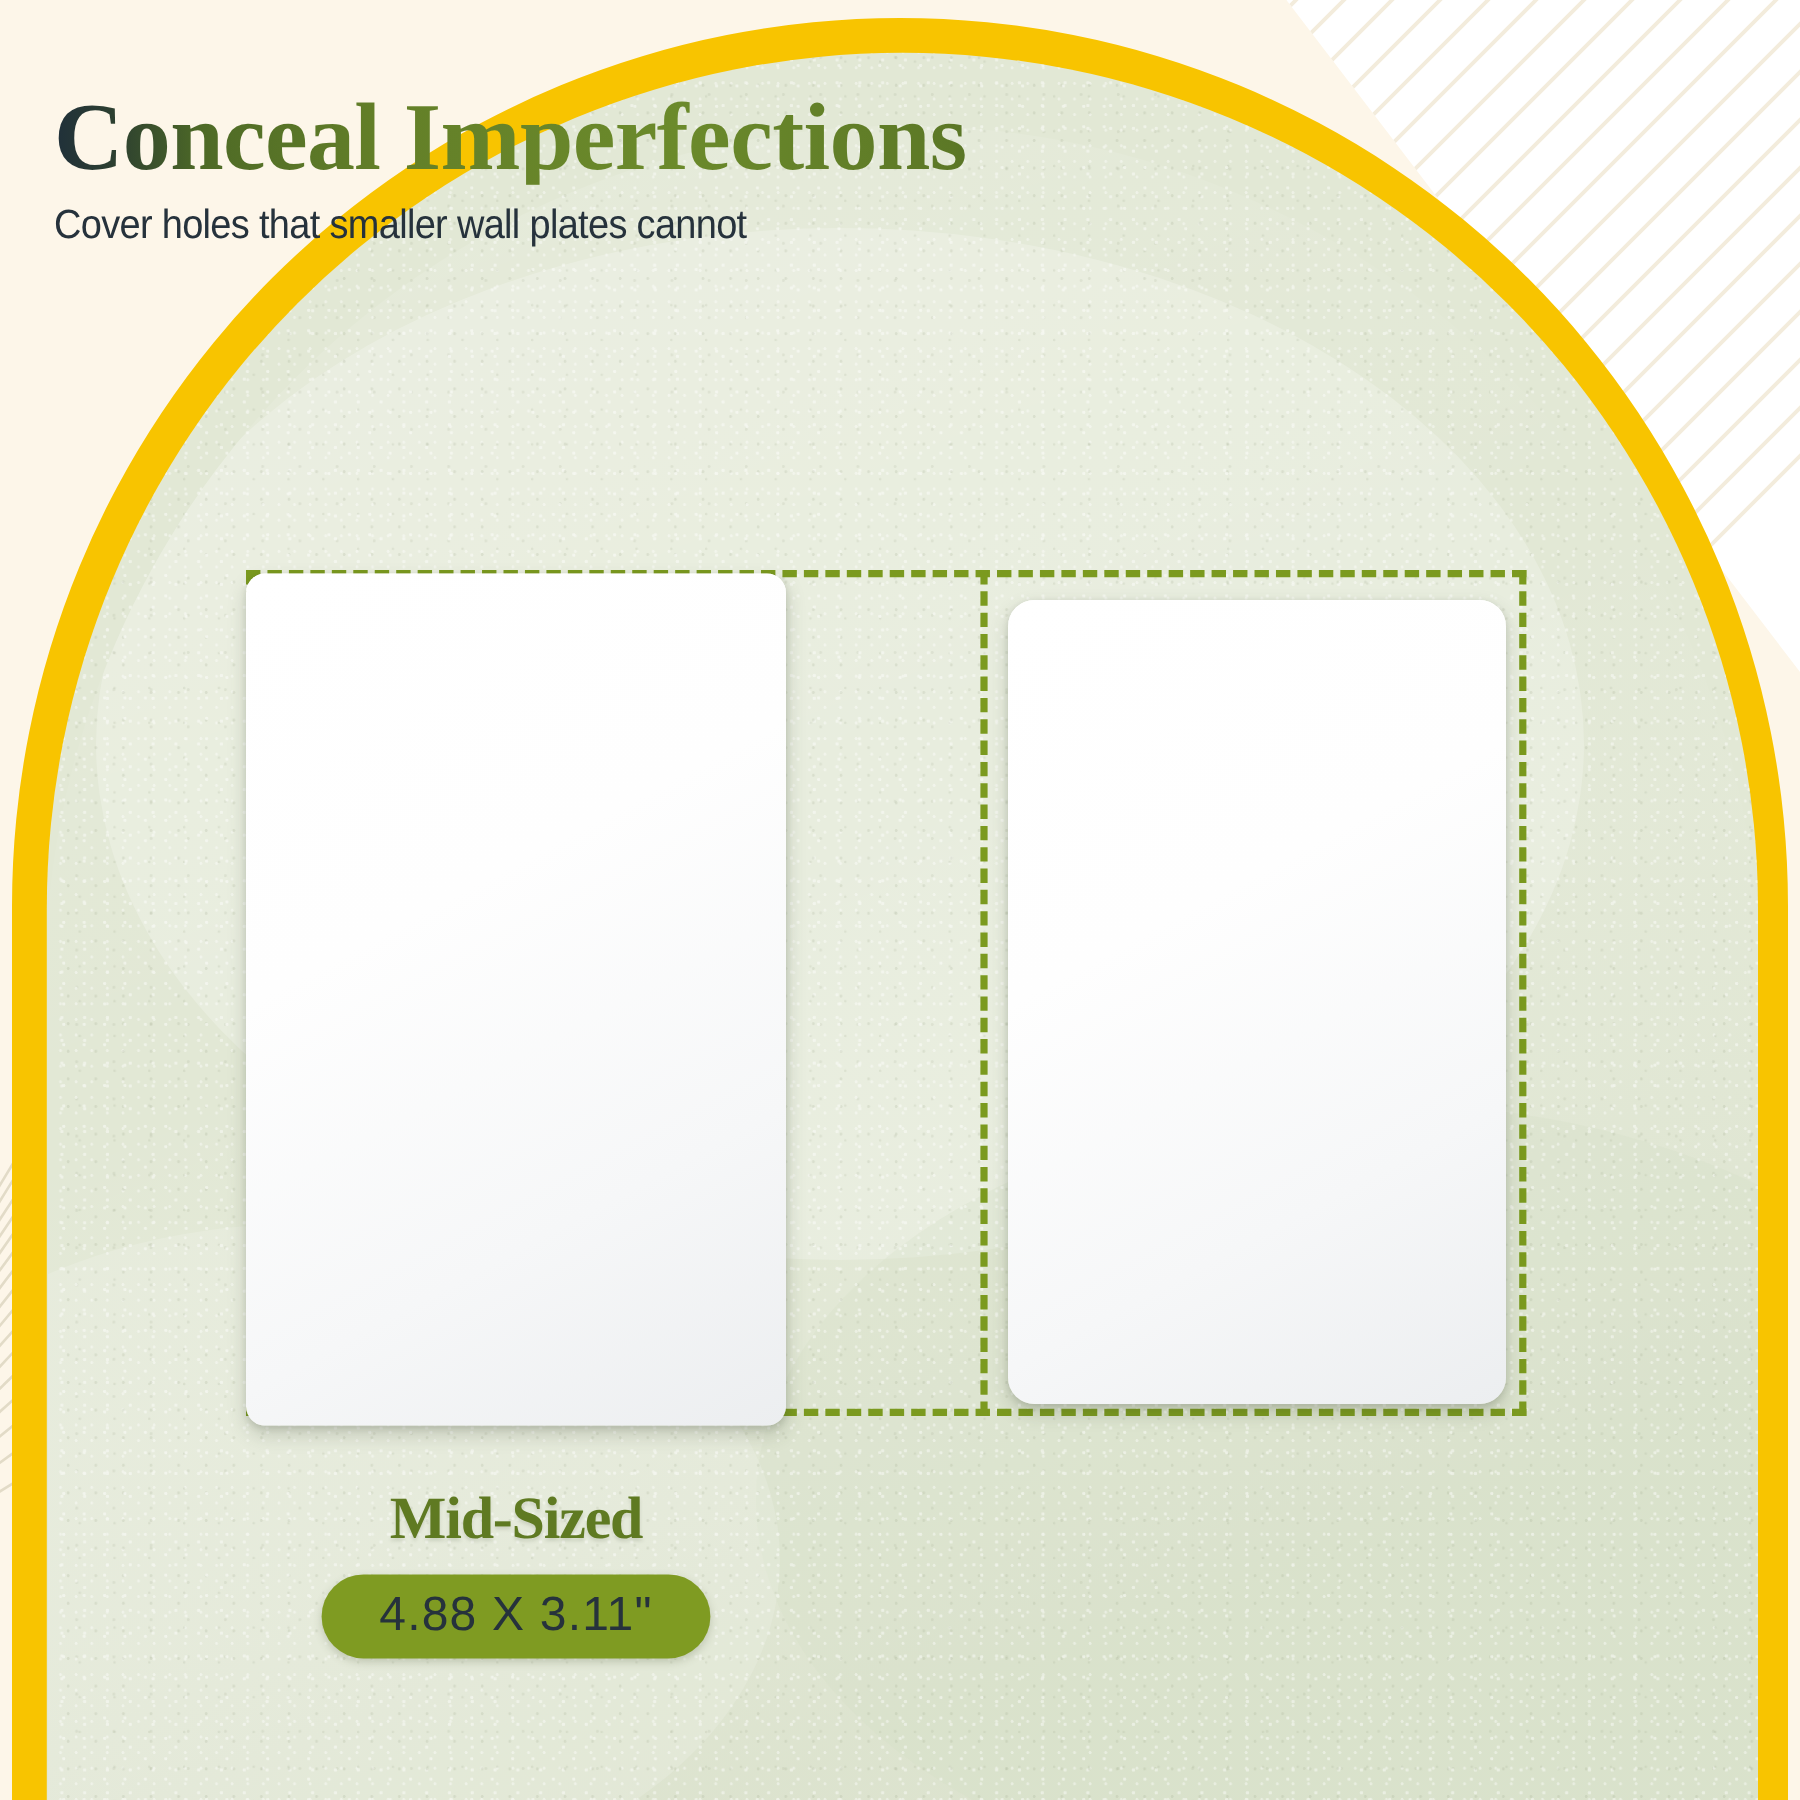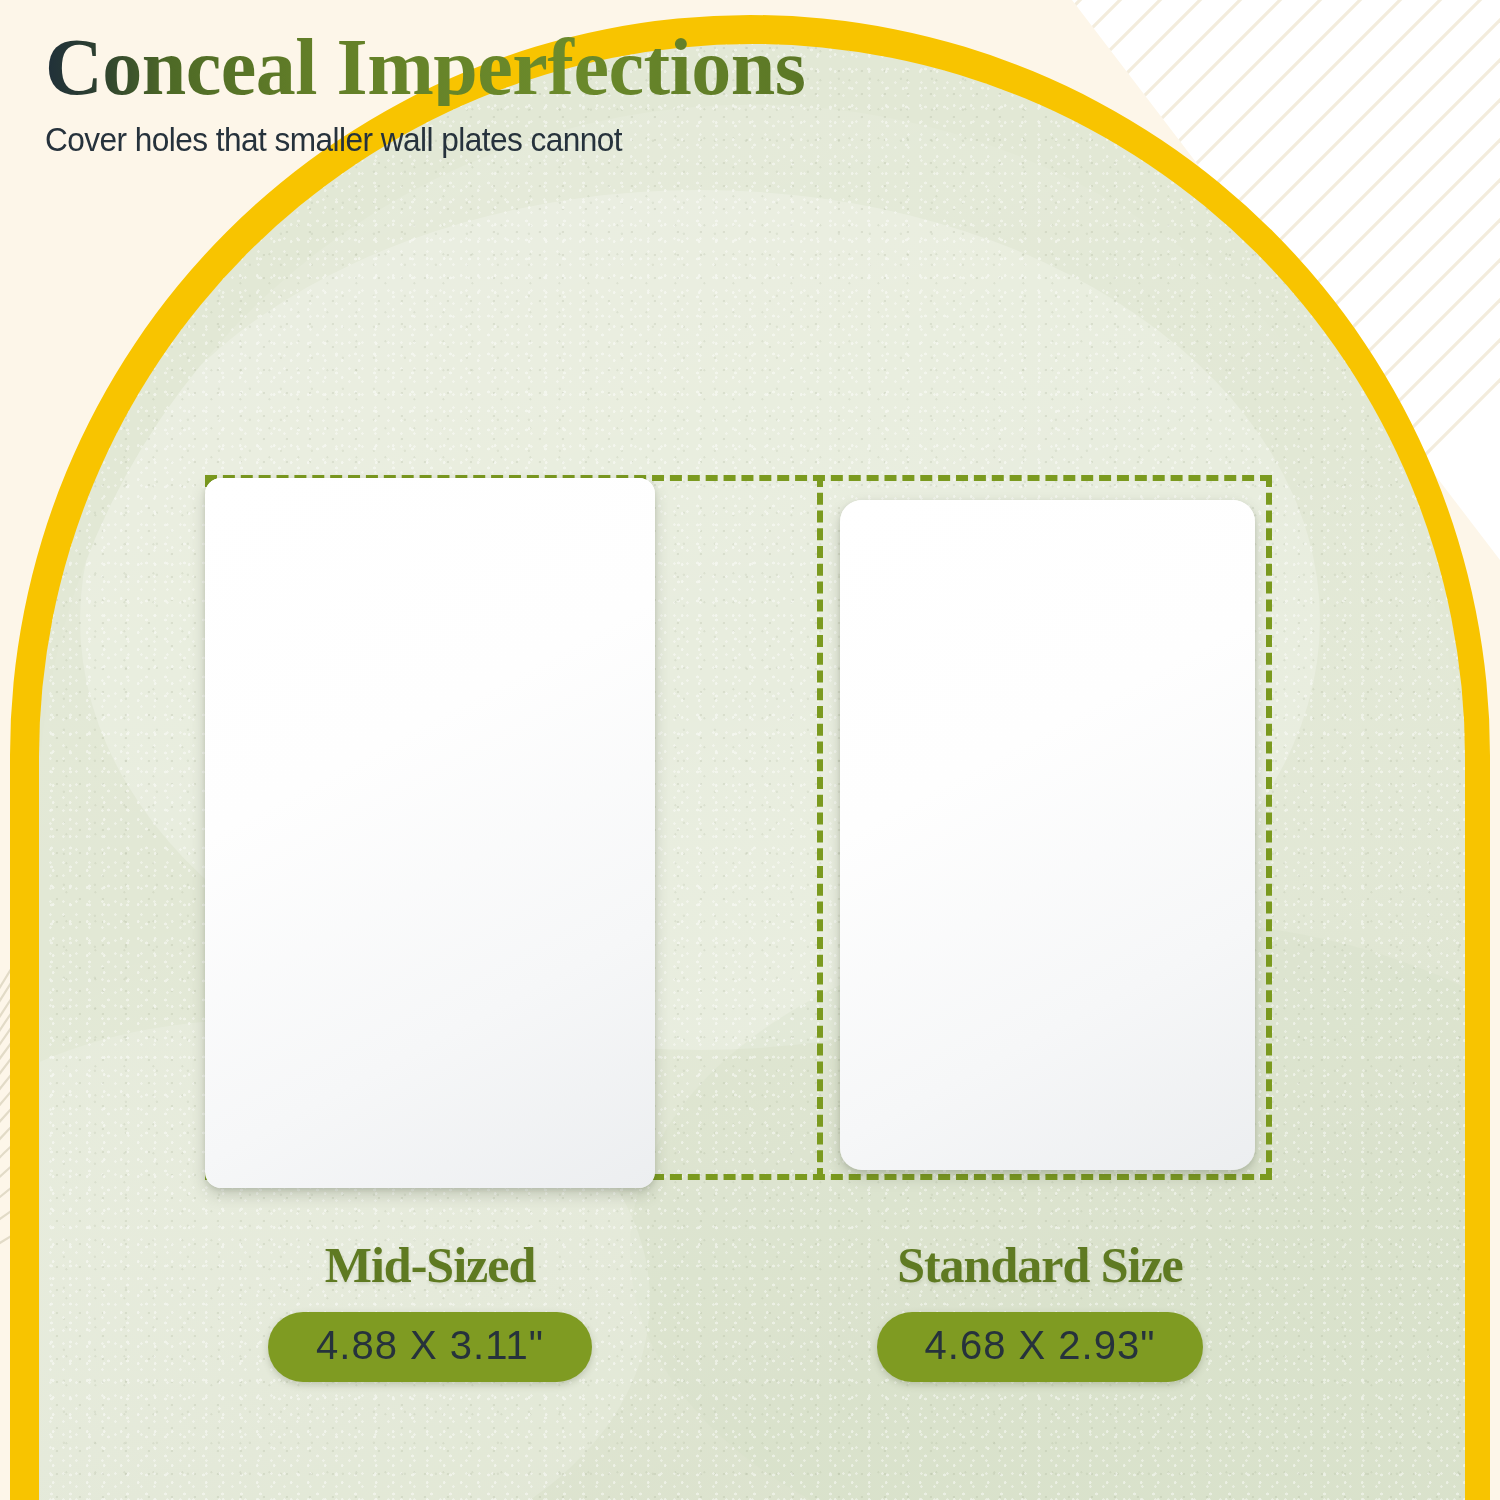--- a/index.html
+++ b/index.html
@@ -46,20 +46,21 @@
         #2d4030 5%,
         #4e6a26 12%,
         #637f28 26%,
         #6b8a2b 50%,
         #5c7826 72%,
         #3c512b 86%,
         #1f2f3a 97%);
     -webkit-background-clip:text;
     background-clip:text;
     color:transparent;
+    margin-top:48px;
   }
 
   .subtitle {
     margin-top:14px;
     font-family:"Liberation Sans", sans-serif;
     font-size:34px;
     font-weight:400;
     color:#26323c;
     letter-spacing:-0.6px;
     transform:scaleX(.93);
@@ -227,18 +228,14 @@
     <div class="dash-divider"></div>
     <div class="plate plate-mid"></div>
     <div class="plate plate-standard"></div>
   </div>
 
   <div class="label-group label-mid">
     <div class="size-name">Mid-Sized</div>
     <div class="size-pill">4.88 X 3.11"</div>
   </div>
 
-  <div class="label-group label-standard">
-    <div class="size-name">Standard Size</div>
-    <div class="size-pill">4.68 X 2.93"</div>
-  </div>
 
 </div>
 
 </body></html>

